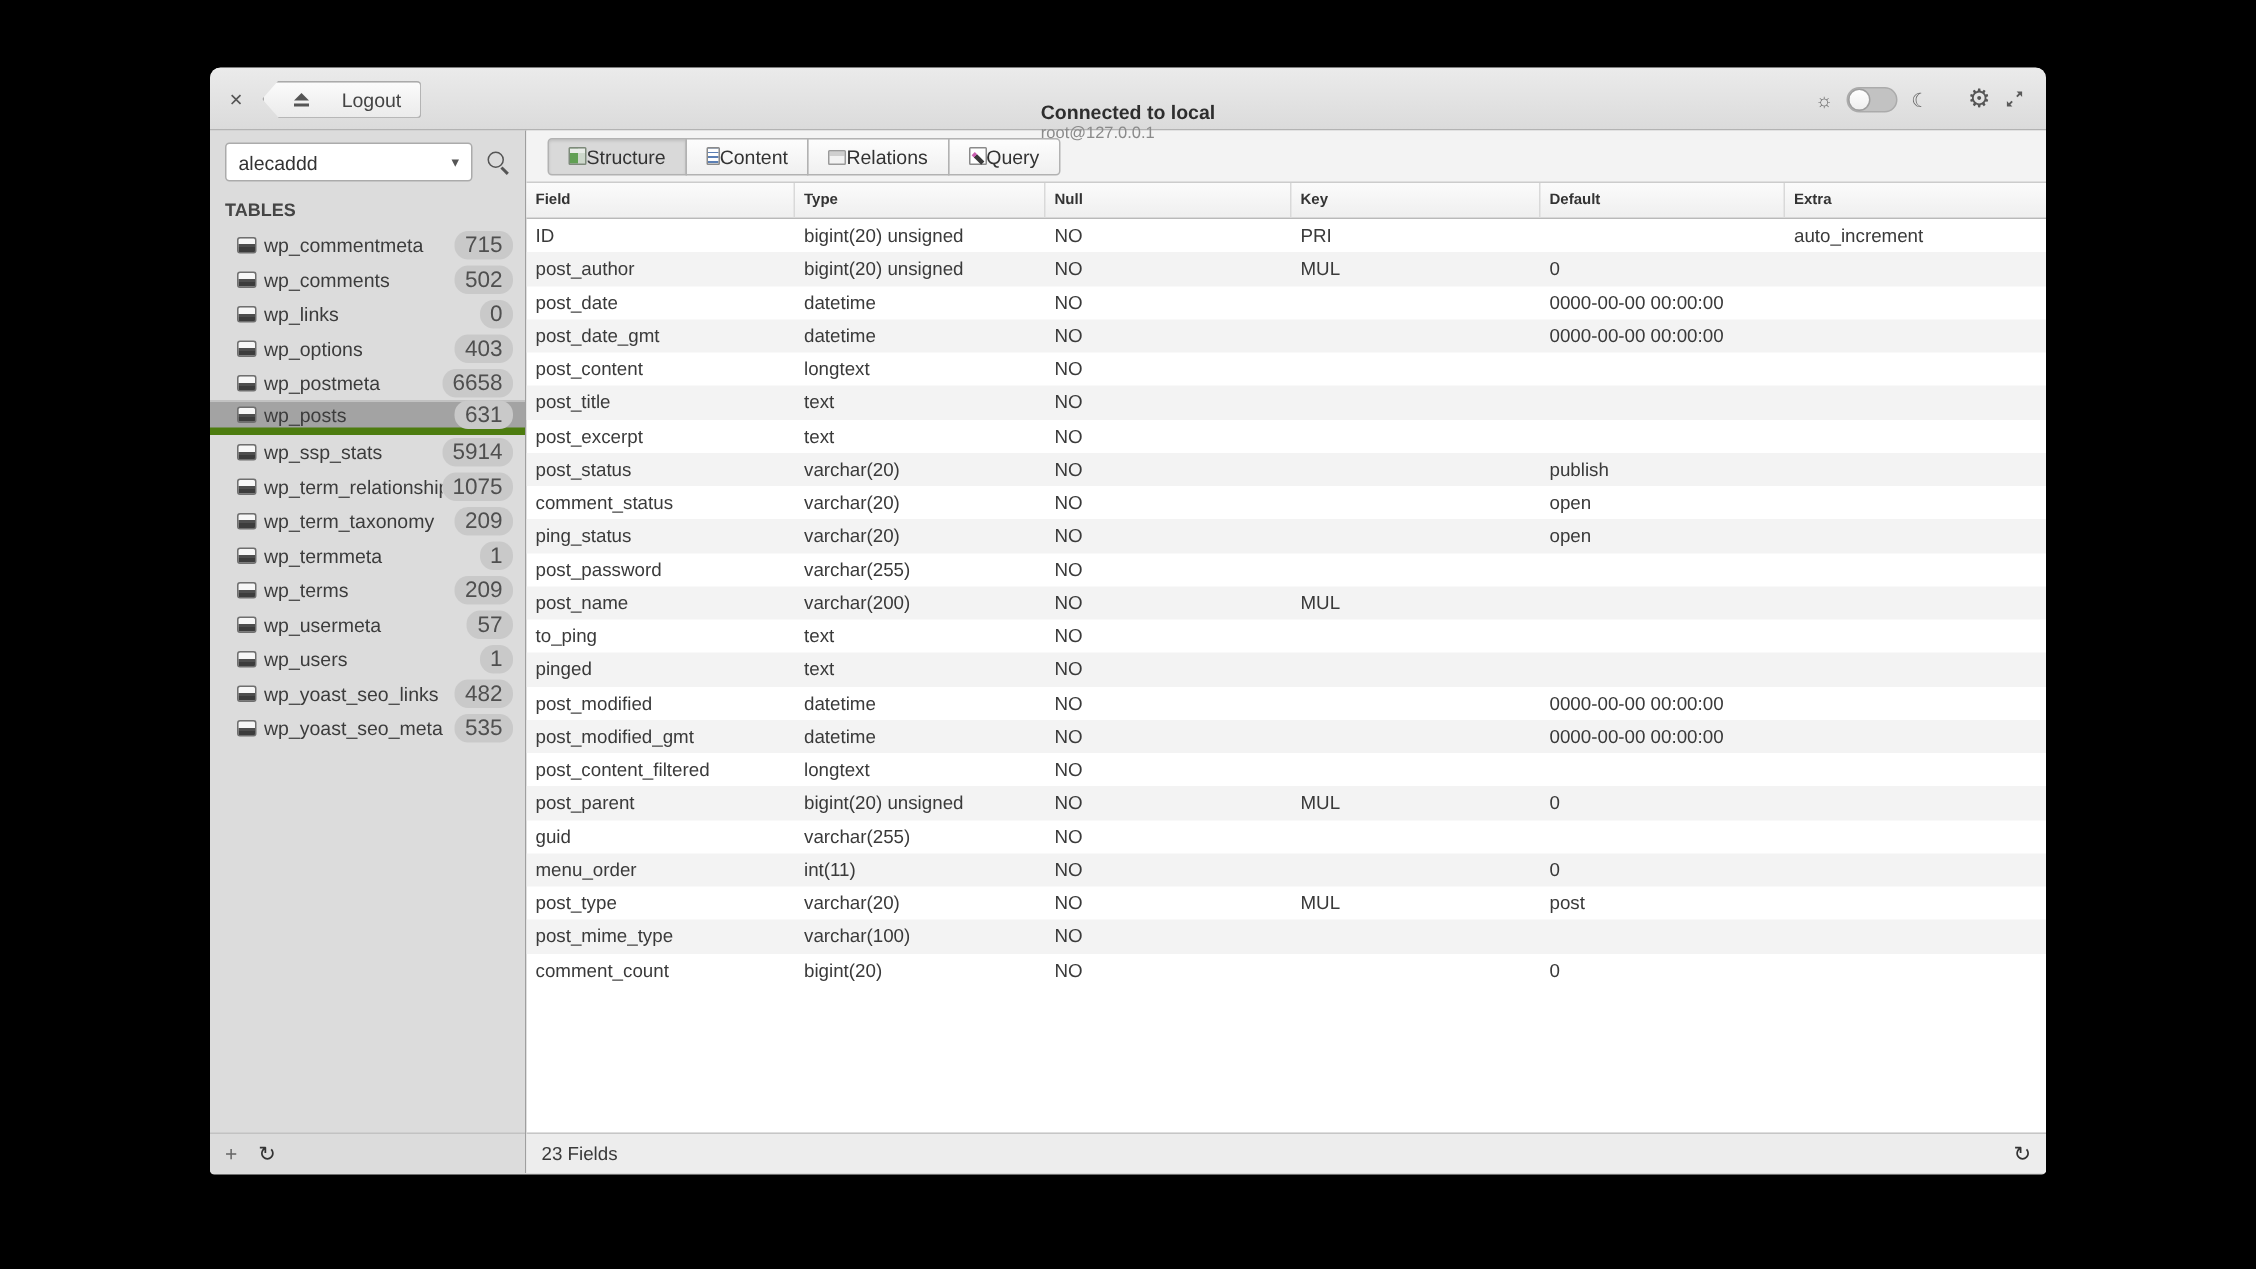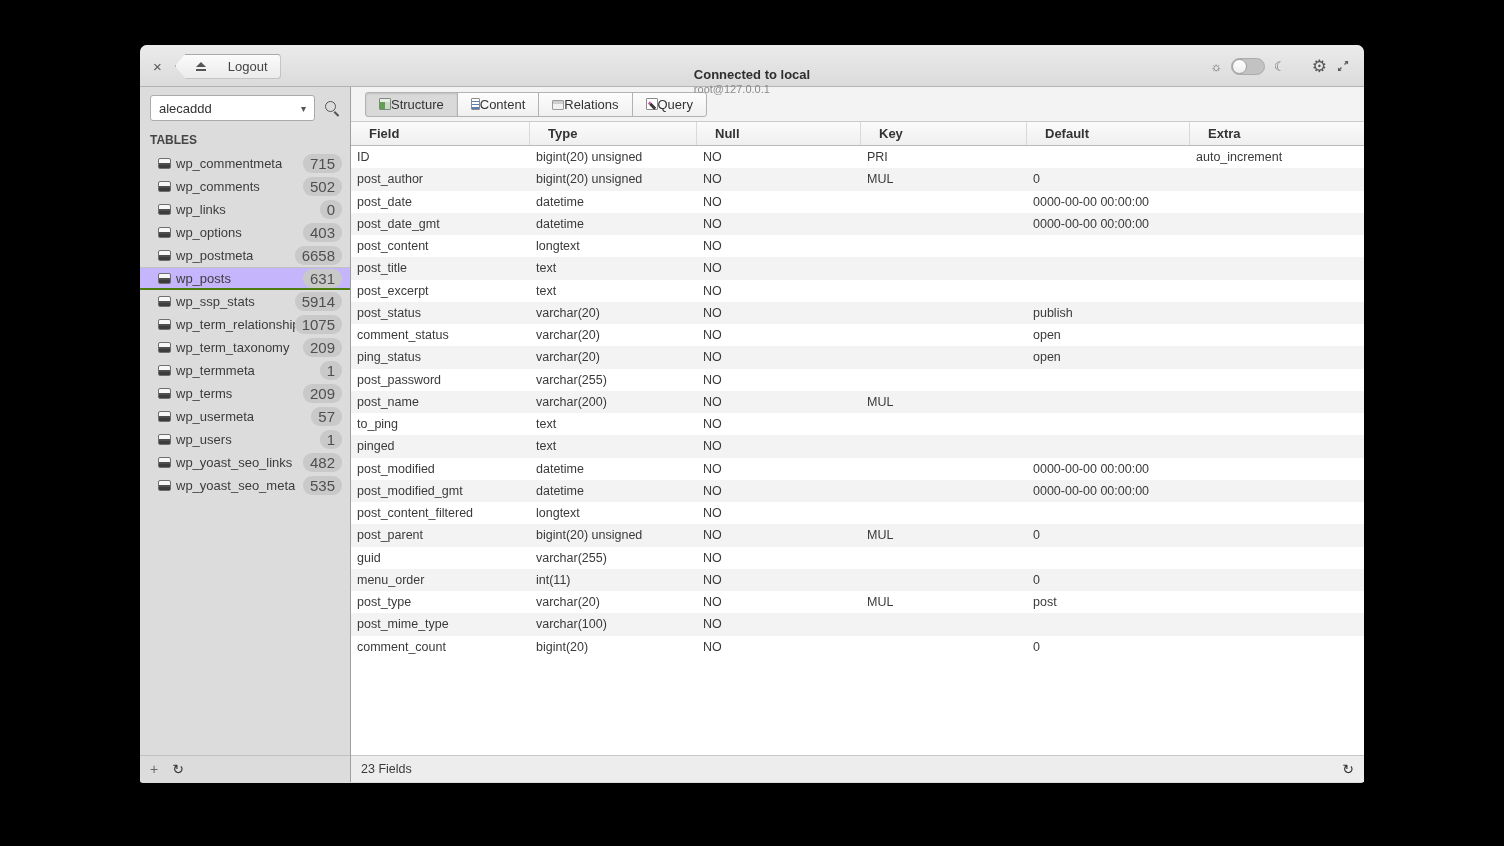--- a/index.html
+++ b/index.html
@@ -36,21 +36,21 @@
   .combo{flex:1;display:flex;align-items:center;height:26px;background:#fff;border:1px solid #ababab;
     border-radius:3px;padding:0 8px;font-size:13px;color:#333;}
   .combo-arrow{margin-left:auto;font-size:10px;color:#555;}
   .search-btn{width:20px;height:20px;position:relative;}
   .search-btn::before{content:"";position:absolute;left:3px;top:3px;width:9px;height:9px;border:1.7px solid #555;border-radius:50%;}
   .search-btn::after{content:"";position:absolute;left:13px;top:13px;width:6px;height:1.8px;background:#555;
     transform:rotate(45deg);transform-origin:0 0;}
   .section-label{font-size:12px;font-weight:bold;color:#454545;padding:4px 0 5px 10px;}
   .tables-list{flex:1;overflow:hidden;}
   .side-item{display:flex;align-items:center;height:23px;padding:0 8px 0 18px;font-size:13px;color:#3c3c3c;}
-  .side-item.selected{background:#c4b5fd;border-top:1px solid #c2c2c2;border-bottom:2px solid #4d7c0f;height:23px;}
+  .side-item.selected{background:#a3a3a3;border-top:1px solid #c2c2c2;border-bottom:5px solid #4d7c0f;height:23px;}
   .tbl-ico{width:13px;height:11px;flex:0 0 13px;border:1px solid #6f6f6f;border-radius:2px;margin-right:5px;
     background:linear-gradient(#f7f7f7 0 4px,#4e4e4e 4px 6px,#3c3c3c 6px 100%);}
   .side-name{flex:1;white-space:nowrap;overflow:hidden;}
   .badge{background:#c9c9c9;color:#4f4f4f;font-size:15px;border-radius:9px;padding:1px 7px;min-width:10px;text-align:right;}
   .side-footer{height:27px;border-top:1px solid #c2c2c2;display:flex;align-items:center;gap:14px;padding:0 10px;}
   .plus-btn{font-size:14px;color:#666;line-height:1;}
   .refresh-ico{font-size:14px;color:#333;line-height:1;}
   
   .main{flex:1;background:#fff;display:flex;flex-direction:column;}
   .toolbar{height:35px;background:#f3f3f3;border-bottom:1px solid #cccccc;display:flex;align-items:center;padding-left:14px;}
@@ -66,21 +66,21 @@
     linear-gradient(90deg,#61a053 0 5px,#cdd8cb 5px);border-radius:1px;}
   .icon-content{width:9px;height:12px;border:1px solid #8a8a8a;border-radius:1px;background:
     repeating-linear-gradient(#fff 0 2px,#5b7fb4 2px 3.2px);}
   .icon-relations{width:12px;height:10px;margin-top:1px;border:1px solid #9a9a9a;border-radius:1px;
     background:linear-gradient(#cfcfcf 0 3px,#f2f2f2 3px);}
   .icon-query{border:1px solid #8a8a8a;background:#fff;border-radius:1px;}
   .icon-query::after{content:"";position:absolute;left:2px;top:2px;width:9px;height:2.5px;
     background:linear-gradient(90deg,#c95faf 0 2px,#3a3a3a 2px);transform:rotate(45deg);transform-origin:0 50%;}
   .grid-cols{display:grid;grid-template-columns:179px 167px 164px 166px 163px 1fr;}
   .theader{height:24px;background:linear-gradient(#fbfbfb,#efefef);border-bottom:1px solid #b9b9b9;}
-  .hcell{display:flex;align-items:center;padding-left:18px;font-size:13px;font-weight:bold;color:#333;
+  .hcell{display:flex;align-items:center;padding-left:6px;font-size:10px;font-weight:bold;color:#333;
     border-right:1px solid #d9d9d9;}
   .hcell:last-child{border-right:none;}
   .trows{flex:1;overflow:hidden;}
   .trow{height:22.26px;}
   .trow.even{background:#f3f3f3;}
   .cell{display:flex;align-items:center;padding-left:6px;font-size:12.5px;color:#3a3a3a;white-space:nowrap;overflow:hidden;}
   .main-footer{height:27px;background:#ededed;border-top:1px solid #c6c6c6;display:flex;align-items:center;
     padding:0 10px;}
   .fields-count{font-size:12.5px;color:#3a3a3a;}
   .main-footer .refresh-ico{margin-left:auto;}

